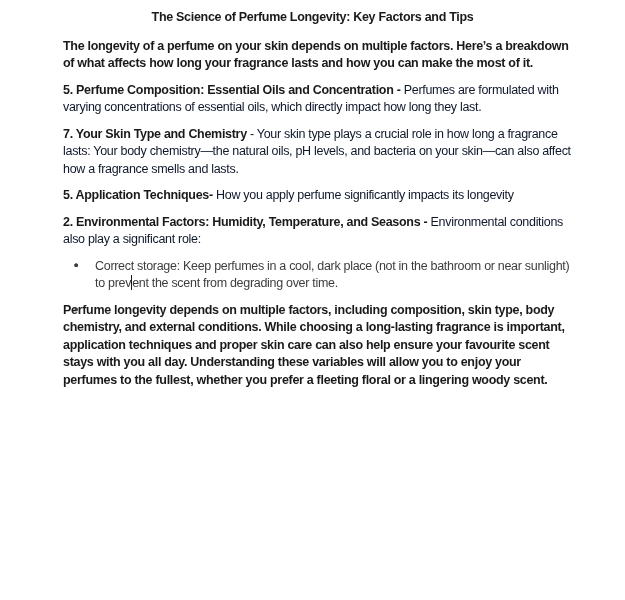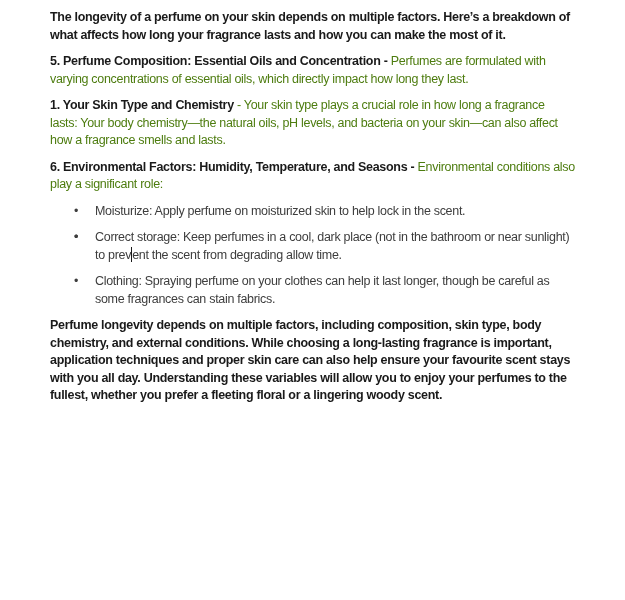--- a/index.html
+++ b/index.html
@@ -24,29 +24,29 @@
     padding: 9px 50px 0 50px;
     background: #ffffff;
   }
   .doc-title {
     text-align: center;
     font-weight: bold;
     color: #1a1a1a;
     margin: 0 0 11px 0;
   }
   p.block {
-    margin: 0 0 9px 0;
+    margin: 0 0 9px 13px;
   }
   .bold-text {
     font-weight: bold;
     color: #1a1a1a;
   }
   .regular-text {
     font-weight: normal;
-    color: #4d7c0f;
+    color: #0f172a;
   }
   ul.tips-list {
     list-style: none;
     margin: 0 0 0 0;
     padding: 0;
   }
   ul.tips-list li {
     position: relative;
     margin: 0 0 9px 0;
     padding-left: 45px;
@@ -62,35 +62,37 @@
     height: 15px;
     background: #1a1a1a;
     vertical-align: -3px;
   }
 </style>
 </head>
 <body>
 
 <div class="page">
 
+  <p class="doc-title">The Science of Perfume Longevity: Key Factors and Tips</p>
 
   <p class="block bold-text">The longevity of a perfume on your skin depends on multiple factors. Here’s a breakdown of what affects how long your fragrance lasts and how you can make the most of it.</p>
 
   <p class="block"><span class="bold-text">5. Perfume Composition: Essential Oils and Concentration -</span><span class="regular-text"> Perfumes are formulated with varying concentrations of essential oils, which directly impact how long they last.</span></p>
 
 
-  <p class="block"><span class="bold-text">1. Your Skin Type and Chemistry</span><span class="regular-text"> - Your skin type plays a crucial role in how long a fragrance lasts: Your body chemistry—the natural oils, pH levels, and bacteria on your skin—can also affect how a fragrance smells and lasts.</span></p>
+  <p class="block"><span class="bold-text">7. Your Skin Type and Chemistry</span><span class="regular-text"> - Your skin type plays a crucial role in how long a fragrance lasts: Your body chemistry—the natural oils, pH levels, and bacteria on your skin—can also affect how a fragrance smells and lasts.</span></p>
 
 
+  <p class="block"><span class="bold-text">5. Application Techniques-</span><span class="regular-text"> How you apply perfume significantly impacts its longevity</span></p>
 
-  <p class="block"><span class="bold-text">6. Environmental Factors: Humidity, Temperature, and Seasons -</span><span class="regular-text"> Environmental conditions also play a significant role:</span></p>
+  <p class="block"><span class="bold-text">2. Environmental Factors: Humidity, Temperature, and Seasons -</span><span class="regular-text"> Environmental conditions also play a significant role:</span></p>
 
 
   <ul class="tips-list">
-    <li><span class="bullet-marker">•</span><span>Moisturize: Apply perfume on moisturized skin to help lock in the scent.</span></li>
     <li><span class="bullet-marker">•</span></li>
-    <li><span class="bullet-marker">•</span><span>Correct storage: Keep perfumes in a cool, dark place (not in the bathroom or near sunlight) to prev</span><span class="caret"></span><span>ent the scent from degrading allow time.</span></li>
-    <li><span class="bullet-marker">•</span><span>Clothing: Spraying perfume on your clothes can help it last longer, though be careful as some fragrances can stain fabrics.</span></li>
+    <li><span class="bullet-marker">•</span></li>
+    <li><span class="bullet-marker">•</span><span>Correct storage: Keep perfumes in a cool, dark place (not in the bathroom or near sunlight) to prev</span><span class="caret"></span><span>ent the scent from degrading over time.</span></li>
+    <li><span class="bullet-marker">•</span></li>
   </ul>
 
   <p class="block bold-text">Perfume longevity depends on multiple factors, including composition, skin type, body chemistry, and external conditions. While choosing a long-lasting fragrance is important, application techniques and proper skin care can also help ensure your favourite scent stays with you all day. Understanding these variables will allow you to enjoy your perfumes to the fullest, whether you prefer a fleeting floral or a lingering woody scent.</p>
 
 </div>
 
 </body></html>

